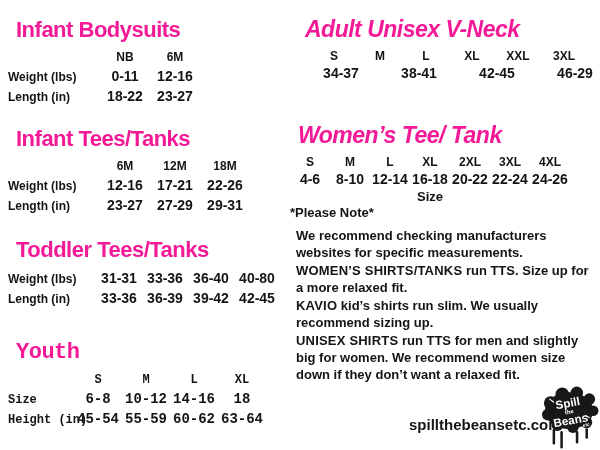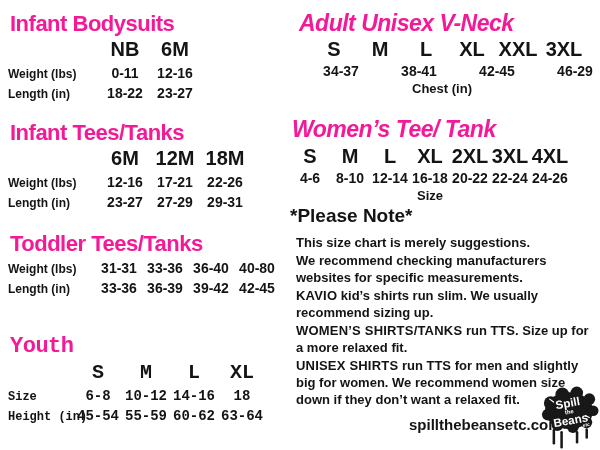--- a/index.html
+++ b/index.html
@@ -1,43 +1,43 @@
 <!DOCTYPE html>
 <html><head>
 <meta charset="utf-8">
 <style>
   html,body{margin:0;padding:0;background:#ffffff;}
   .page{
     position:relative;width:600px;height:450px;background:#ffffff;overflow:hidden;
     font-family:"Liberation Sans",sans-serif;font-weight:bold;color:#141414;
   }
   .sec{position:absolute;}
-  .sec h2{margin:2px;font-size:22px;line-height:24px;color:#F41996;letter-spacing:-0.5px;white-space:nowrap;}
+  .sec h2{margin:8px;font-size:22px;line-height:24px;color:#F41996;letter-spacing:-0.5px;white-space:nowrap;}
   .sec.right h2{font-size:23px;font-style:italic;}
   .row{display:flex;align-items:baseline;margin-top:4px;white-space:nowrap;}
   .lbl{font-size:12px;flex:0 0 auto;}
   .c{text-align:center;font-size:14px;flex:0 0 auto;}
-  .hdr .c{font-size:20px;}
+  .hdr .c{font-size:12px;}
   
   .ib .lbl,.it .lbl{width:92px;}
   .ib .c,.it .c{width:50px;}
   .tt .lbl{width:88px;}
   .tt .c{width:46px;}
   .yt .lbl{width:66px;}
   .yt .c{width:48px;}
   
   .sizes{display:flex;white-space:nowrap;}
   .av .sizes{margin-left:14px;}
   .av .c{width:46px;}
   .wt .c{width:40px;}
   .axis{text-align:center;font-size:13px;margin-top:2px;}
   .gap{margin-top:2px;}
   
   .note{position:absolute;left:290px;top:205px;width:306px;}
-  .note h3{margin:0 0 7px 0;font-size:19px;}
+  .note h3{margin:0 0 7px 0;font-size:13px;}
   .note p{margin:0 0 1px 6px;font-size:13px;line-height:17px;}
   .note .lead{letter-spacing:0.2px;}
   
   .site{position:absolute;left:409px;top:416px;font-size:15px;}
   .logo{position:absolute;left:541px;top:385px;width:58px;height:65px;}
 </style>
 </head>
 <body>
 
 <div class="page">
@@ -137,21 +137,20 @@
       <span class="c">3XL</span>
     </div>
     <div class="sizes row gap" style="margin-left:21px;gap:32px;">
       <span class="c">34-37</span>
       <span class="c">38-41</span>
       <span class="c">42-45</span>
       <span class="c">46-29</span>
       <span class="c">50-53</span>
       <span class="c">54-57</span>
     </div>
-    <div class="axis" style="width:290px;">Chest (in)</div>
   </div>
 
   <div class="sec right wt" style="left:290px;top:115px;">
     <h2>Women’s Tee/ Tank</h2>
     <div class="sizes row hdr" style="margin-top:4px;">
       <span class="c">S</span>
       <span class="c">M</span>
       <span class="c">L</span>
       <span class="c">XL</span>
       <span class="c">2XL</span>
@@ -165,24 +164,23 @@
       <span class="c">16-18</span>
       <span class="c">20-22</span>
       <span class="c">22-24</span>
       <span class="c">24-26</span>
     </div>
     <div class="axis" style="width:280px;">Size</div>
   </div>
 
   <div class="note">
     <h3>*Please Note*</h3>
-    <p><span>This size chart is merely suggestions.</span></p>
     <p><span>We recommend checking manufacturers websites for specific measurements.</span></p>
+    <p><span class="lead">WOMEN’S SHIRTS/TANKS</span><span> run TTS. Size up for a more relaxed fit.</span></p>
     <p><span class="lead">KAVIO</span><span> kid’s shirts run slim. We usually recommend sizing up.</span></p>
-    <p><span class="lead">WOMEN’S SHIRTS/TANKS</span><span> run TTS. Size up for a more relaxed fit.</span></p>
     <p><span class="lead">UNISEX SHIRTS</span><span> run TTS for men and slightly big for women. We recommend women size down if they don’t want a relaxed fit.</span></p>
   </div>
 
   <div class="site">spillthebeansetc.com</div>
 
   <svg class="logo" viewBox="0 0 60 66" aria-hidden="true">
     <g fill="#181818">
       <ellipse cx="29" cy="26" rx="25" ry="19"></ellipse>
       <circle cx="10" cy="18" r="7"></circle>
       <circle cx="22" cy="9" r="7"></circle>

